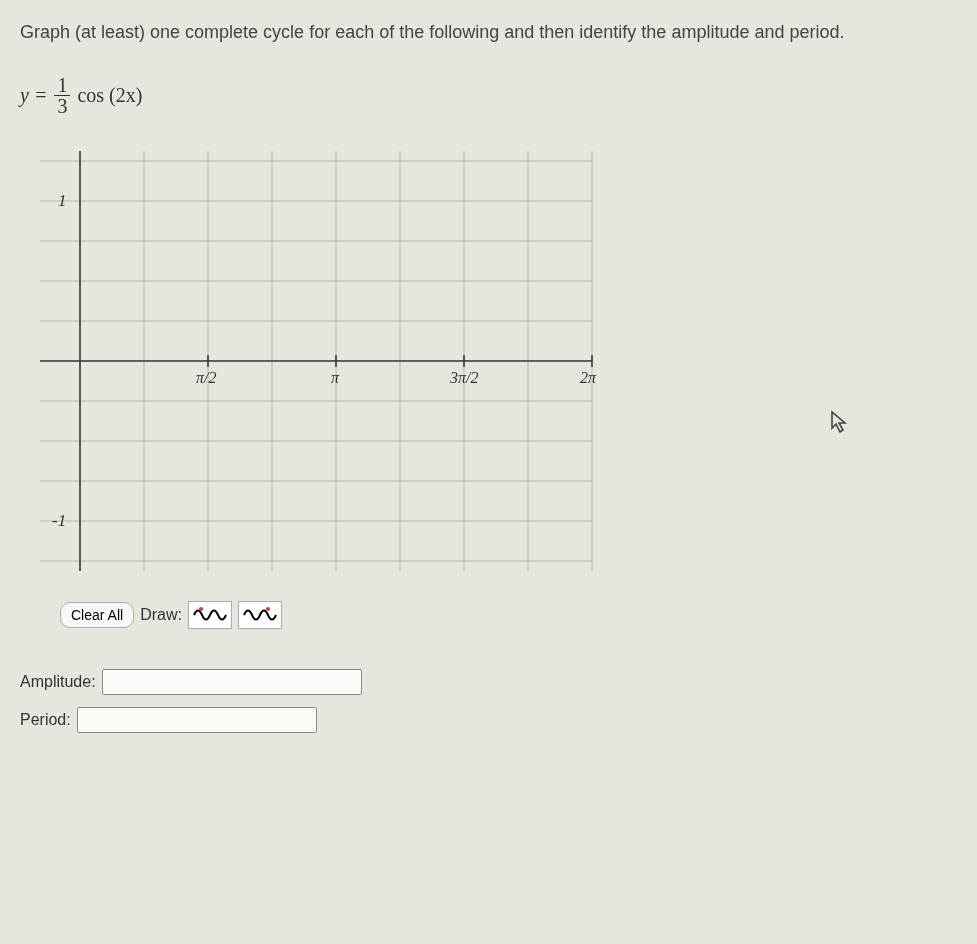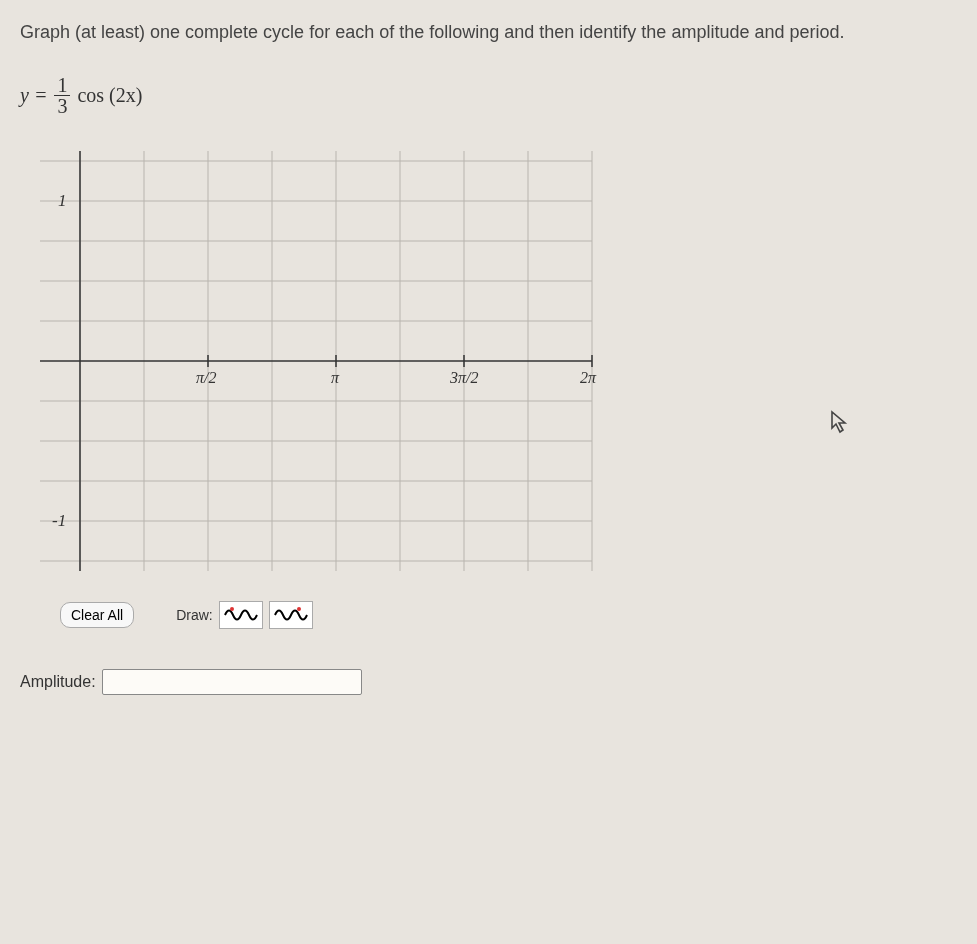--- a/index.html
+++ b/index.html
@@ -54,21 +54,21 @@
     margin-bottom: 40px;
   }
   .btn-clear {
     background: #f8f8f8;
     border: 1px solid #aaa;
     padding: 4px 10px;
     font-size: 14px;
     cursor: pointer;
     border-radius: 10px;
   }
-  .draw-label { font-size: 14px; margin-left: 36px; }
+  .draw-label { font-size: 16px; }
   .draw-icon {
     border: 1px solid #aaa;
     padding: 2px 4px;
     display: inline-flex;
     align-items: center;
     background: #fff;
     cursor: pointer;
   }
   .draw-icon svg { display: block; }
   .answers {
@@ -180,19 +180,23 @@
       <circle cx="25" cy="5" r="2" fill="#d33"></circle>
     </svg>
   </span>
 </div>
 
 <div class="answers">
   <div class="answer-row">
     <span class="answer-label">Amplitude:</span>
     <input class="answer-input" type="text" value="" style="">
   </div>
+  <div class="answer-row">
+    <span class="answer-label">Period:</span>
+    <input class="answer-input small" type="text" value="" style="">
+  </div>
 </div>
 
 <div class="cursor">
   <svg width="20" height="24" viewBox="0 0 20 24">
     <path d="M2 2 L2 18 L6 14 L10 22 L13 20 L9 13 L15 13 Z" fill="none" stroke="#444" stroke-width="1.6"></path>
   </svg>
 </div>
 
 </body></html>

